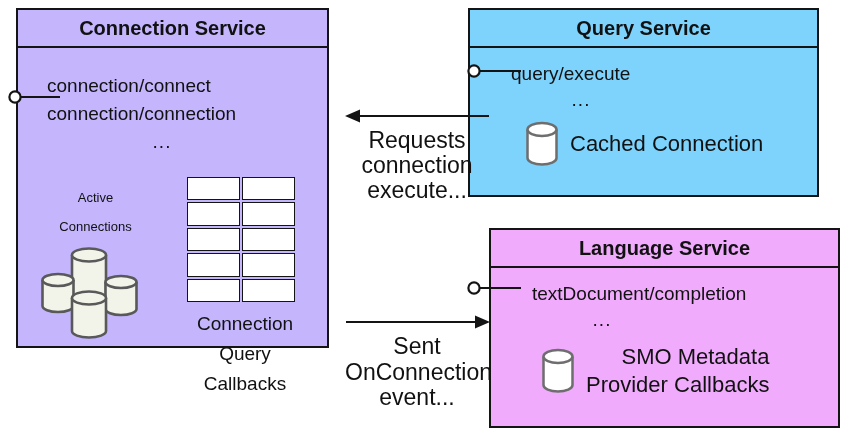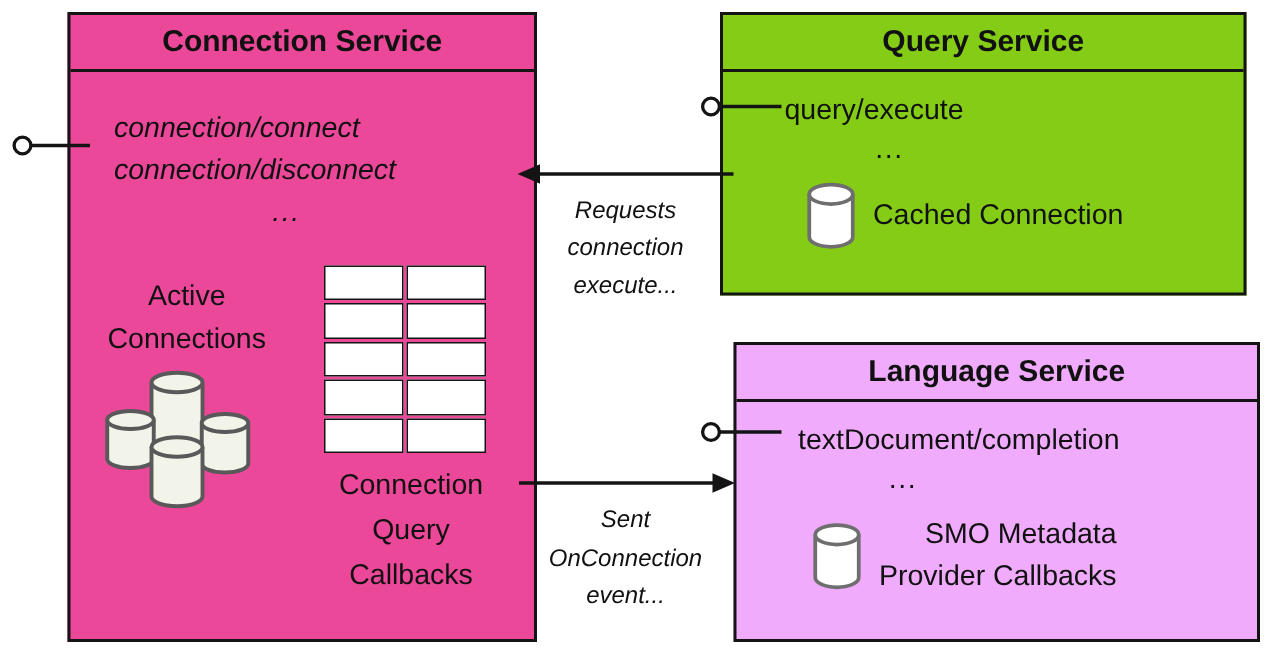--- a/index.html
+++ b/index.html
@@ -13,26 +13,26 @@
     background: #ffffff;
     overflow: hidden;
   }
 
   .box {
     position: absolute;
     border: 2px solid #141414;
     z-index: 1;
   }
   .conn-box {
-    left: 45px; top: 8px; width: 313px; height: 420px;
-    background: #ec4899;
+    left: 16px; top: 8px; width: 313px; height: 340px;
+    background: #c4b5fd;
   }
   .q-box {
-    left: 480px; top: 8px; width: 351px; height: 189px;
-    background: #84cc16;
+    left: 468px; top: 8px; width: 351px; height: 189px;
+    background: #7dd3fc;
   }
   .l-box {
     left: 489px; top: 228px; width: 351px; height: 200px;
     background: #f0abfc;
   }
 
   .box-header {
     position: absolute;
     left: 0; top: 0; right: 0;
     height: 38px;
@@ -43,33 +43,33 @@
     text-align: center;
     white-space: nowrap;
   }
 
   .methods {
     position: absolute;
     font-size: 19px;
     line-height: 28px;
     white-space: nowrap;
   }
-  .conn-methods { left: 29px; top: 62px; font-style: italic; }
+  .conn-methods { left: 29px; top: 62px; }
   .q-methods   { left: 41px; top: 51px; line-height: 26px; }
   .l-methods   { left: 41px; top: 51px; line-height: 26px; }
   .ellipsis-line { text-align: center; letter-spacing: 1px; }
   .conn-methods .ellipsis-line { width: 230px; }
   .q-methods .ellipsis-line,
   .l-methods .ellipsis-line { width: 140px; }
 
   .active-label {
     position: absolute;
     left: 10px; top: 173px; width: 135px;
     text-align: center;
-    font-size: 19px;
+    font-size: 13px;
     line-height: 29px;
   }
 
   .cluster-icon { position: absolute; left: 22px; top: 233px; }
 
   .cb-table {
     position: absolute;
     left: 169px; top: 167px;
     width: 108px; height: 125px;
     display: grid;
@@ -88,32 +88,31 @@
     text-align: center;
     font-size: 19px;
     line-height: 30px;
   }
 
   .db-row {
     position: absolute;
     display: flex;
     align-items: center;
     gap: 11px;
-    font-size: 19px;
+    font-size: 22px;
     white-space: nowrap;
   }
   .q-db-row { left: 55px; top: 110px; }
   .l-db-row { left: 50px; top: 113px; }
   .db-label-2line { text-align: right; line-height: 28px; }
 
   .annotation {
     position: absolute;
     z-index: 2;
-    font-style: italic;
-    font-size: 16px;
+    font-size: 23px;
     text-align: center;
     line-height: 25px;
     white-space: nowrap;
   }
   .anno-1 { left: 350px; top: 128px; width: 134px; }
   .anno-2 { left: 345px; top: 334px; width: 144px; line-height: 25.5px; }
 
   .overlay {
     position: absolute;
     left: 0; top: 0;
@@ -126,21 +125,21 @@
 
 <div class="canvas">
 
   <div class="box conn-box">
     <div class="box-header">
       <span>Connection Service</span>
     </div>
 
     <div class="methods conn-methods">
       <div>connection/connect</div>
-      <div>connection/disconnect</div>
+      <div>connection/connection</div>
       <div class="ellipsis-line">...</div>
     </div>
 
     <div class="active-label">
       <div>Active</div>
       <div>Connections</div>
     </div>
 
     <svg class="cluster-icon" width="100" height="102" viewBox="0 0 100 102">
       <g fill="#f2f4ea" stroke="#595959" stroke-width="2.6" stroke-linejoin="round">

